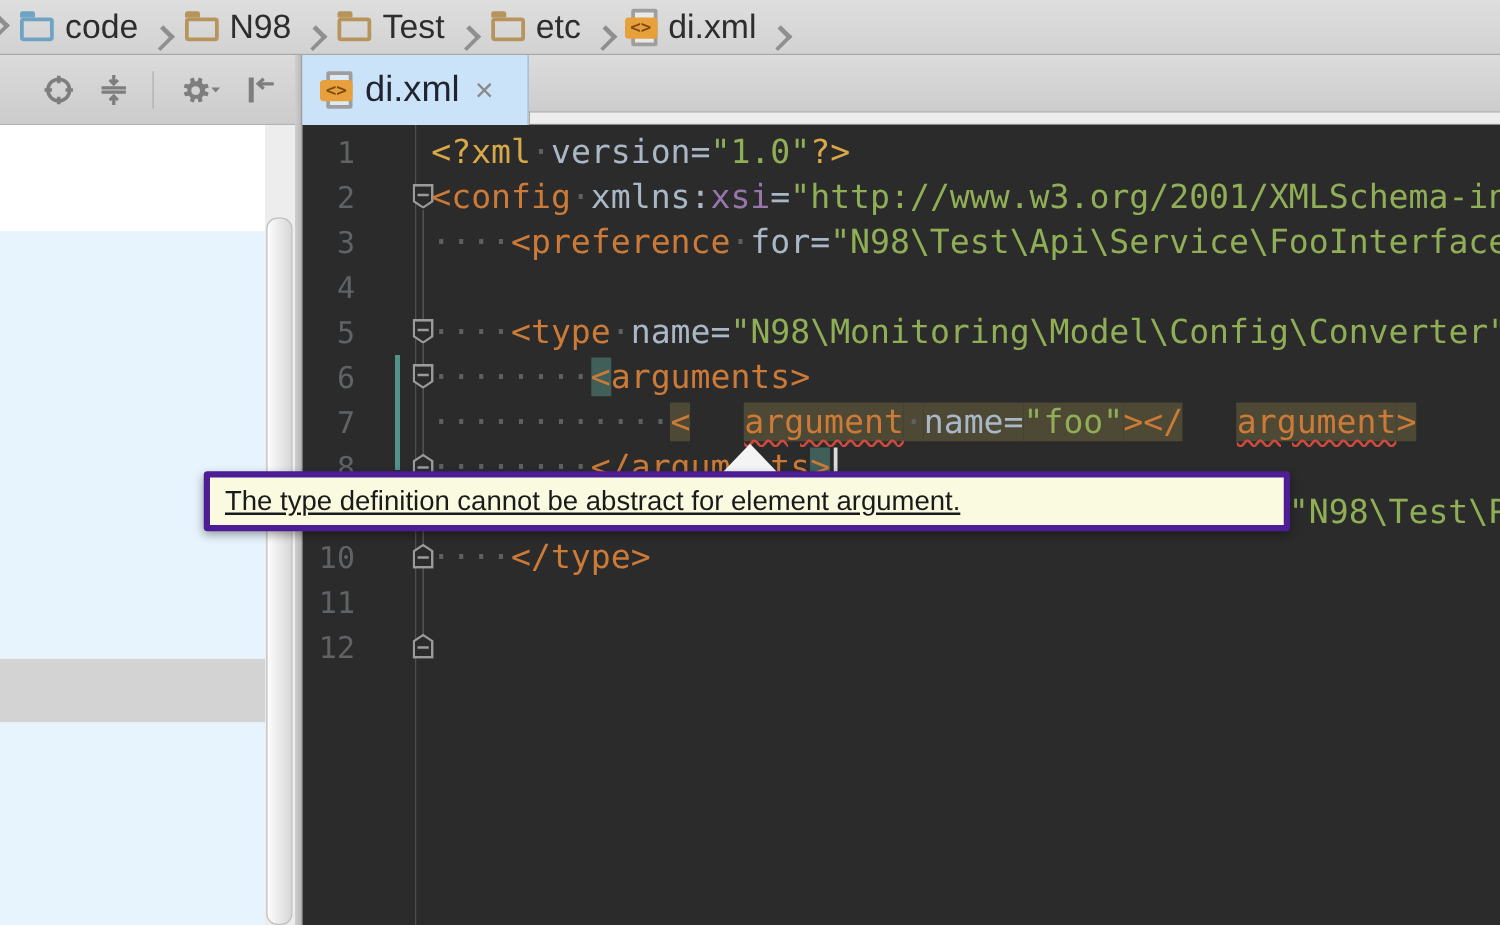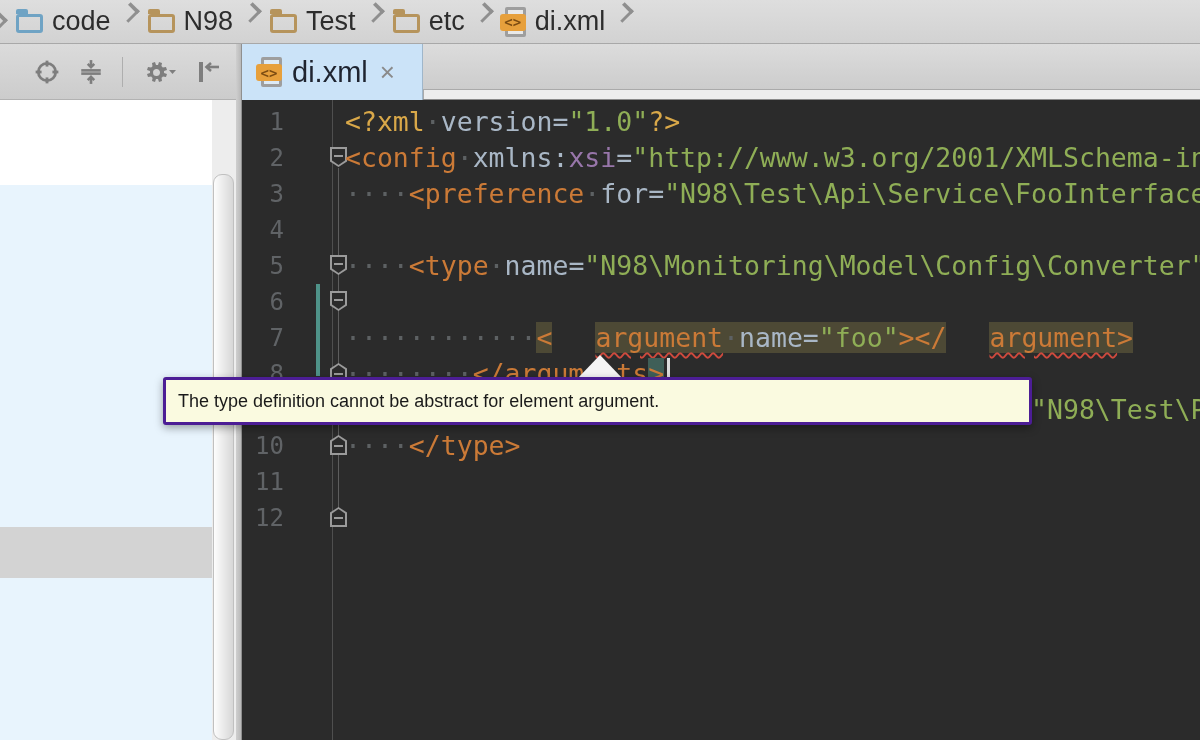--- a/index.html
+++ b/index.html
@@ -75,29 +75,29 @@
   .fm.start .o,.fm.start .n{clip-path:polygon(0 0,100% 0,100% 72%,50% 100%,0 72%);}
   .fm.start .b{top:8px;}
   .fm.end .o,.fm.end .n{clip-path:polygon(0 28%,50% 0,100% 28%,100% 100%,0 100%);}
   .fm.end .b{top:10px;}
   .caret{position:absolute;left:425px;top:258px;width:3px;height:31px;background:#dcdcdc;z-index:4;}
   .mouse-cursor{position:absolute;left:335px;top:255px;width:46px;height:24px;background:#f4f4f4;
     clip-path:polygon(50% 0,100% 100%,0 100%);z-index:5;filter:drop-shadow(0 0 1px #555);}
 
   
   .tooltip{position:absolute;left:163px;top:377px;width:869px;height:48px;background:#fafae0;
-    border:3px solid #4c1d95;border-radius:3px;box-shadow:0 3px 8px rgba(0,0,0,.35);
-    display:flex;align-items:center;padding-left:12px;font-size:18px;color:#1a1a1a;z-index:20;}
+    border:5px solid #4c1d95;border-radius:3px;box-shadow:0 3px 8px rgba(0,0,0,.35);
+    display:flex;align-items:center;padding-left:12px;font-size:22px;color:#1a1a1a;z-index:20;text-decoration:underline;}
 </style>
 </head>
 <body>
 
 <div class="breadcrumbs">
   <span class="bc-chev cut"></span>
-  <span id="bc-items" style="display:flex;align-items:flex-start;gap:12px;">
+  <span id="bc-items" style="display:flex;align-items:flex-end;gap:12px;">
       <span class="bc-item">
         <span class="ficon blue"></span>
         <span>code</span>
       </span>
       <span class="bc-chev"></span>
       <span class="bc-item">
         <span class="ficon"></span>
         <span>N98</span>
       </span>
       <span class="bc-chev"></span>
@@ -186,21 +186,21 @@
     <div class="editor" id="editor">
       <div class="gutter-sep"></div>
       <div class="fold-vline"></div>
       <div class="vcs-bar"></div>
 
       <div class="line" style="top: 4px;"><span class="lnum">1</span><span class="code"><span class="pi">&lt;?xml</span><span class="sp">·</span><span class="at">version=</span><span class="st">"1.0"</span><span class="pi">?&gt;</span></span></div>
         <div class="line" style="top: 40px;"><span class="lnum">2</span><span class="fm start"><i class="o"></i><i class="n"></i><i class="b"></i></span><span class="code"><span class="tg">&lt;config</span><span class="sp">·</span><span class="at">xmlns:</span><span class="ns">xsi</span><span class="at">=</span><span class="st">"http://www.w3.org/2001/XMLSchema-in</span></span></div>
         <div class="line" style="top: 76px;"><span class="lnum">3</span><span class="code"><span class="sp">····</span><span class="tg">&lt;preference</span><span class="sp">·</span><span class="at">for=</span><span class="st">"N98\Test\Api\Service\FooInterface</span></span></div>
         <div class="line" style="top: 112px;"><span class="lnum">4</span><span class="code"></span></div>
         <div class="line" style="top: 148px;"><span class="lnum">5</span><span class="fm start"><i class="o"></i><i class="n"></i><i class="b"></i></span><span class="code"><span class="sp">····</span><span class="tg">&lt;type</span><span class="sp">·</span><span class="at">name=</span><span class="st">"N98\Monitoring\Model\Config\Converter"</span></span></div>
-        <div class="line" style="top: 184px;"><span class="lnum">6</span><span class="fm start"><i class="o"></i><i class="n"></i><i class="b"></i></span></div>
+        <div class="line" style="top: 184px;"><span class="lnum">6</span><span class="fm start"><i class="o"></i><i class="n"></i><i class="b"></i></span><span class="code"><span class="sp">········</span><span class="tg mt">&lt;</span><span class="tg">arguments&gt;</span></span></div>
         <div class="line" style="top: 220px;"><span class="lnum">7</span><span class="code"><span class="sp">············</span><span class="tg hl">&lt;</span><span class="tg hl err">argument</span><span class="sp hl">·</span><span class="at hl">name=</span><span class="st hl">"foo"</span><span class="tg hl">&gt;&lt;/</span><span class="tg hl err">argument</span><span class="tg hl">&gt;</span></span></div>
         <div class="line" style="top: 256px;"><span class="lnum">8</span><span class="fm end"><i class="o"></i><i class="n"></i><i class="b"></i></span><span class="code"><span class="sp">········</span><span class="tg">&lt;/arguments</span><span class="tg mt">&gt;</span></span></div>
         <div class="line" style="top: 292px;"><span class="lnum">9</span><span class="code"><span class="pad">                                           </span><span class="st">"N98\Test\P</span></span></div>
         <div class="line" style="top: 328px;"><span class="lnum">10</span><span class="fm end"><i class="o"></i><i class="n"></i><i class="b"></i></span><span class="code"><span class="sp">····</span><span class="tg">&lt;/type&gt;</span></span></div>
         <div class="line" style="top: 364px;"><span class="lnum">11</span><span class="code"></span></div>
         <div class="line" style="top: 400px;"><span class="lnum">12</span><span class="fm end"><i class="o"></i><i class="n"></i><i class="b"></i></span></div>
         <div class="caret"></div>
       <div class="mouse-cursor"></div>
     </div>
   </div>

